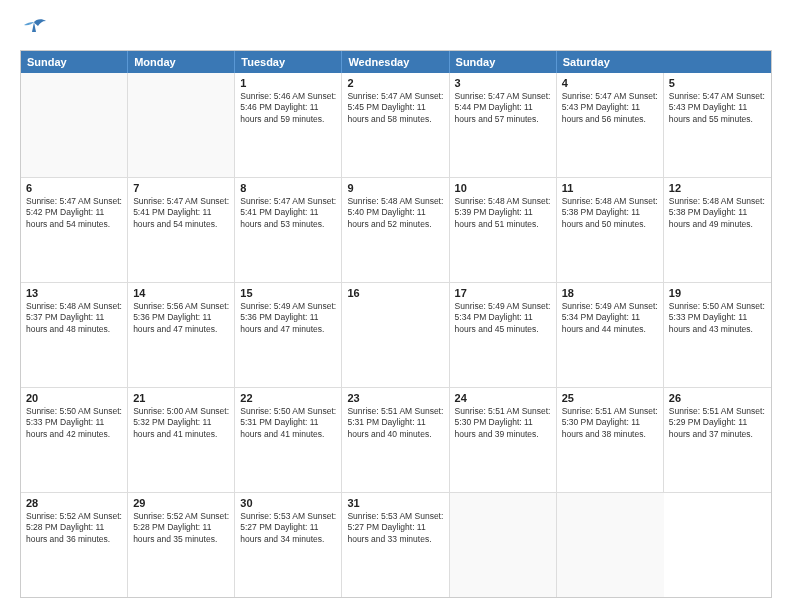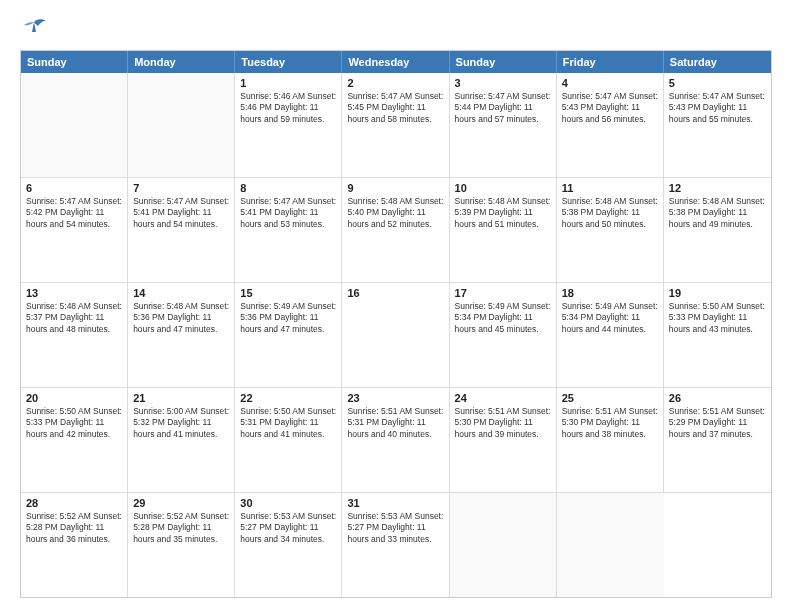--- a/index.html
+++ b/index.html
@@ -140,21 +140,20 @@
     </div>
   </div>
 
   <div class="calendar">
     <div class="cal-header">
     <div class="cal-header-cell">Sunday</div>
         <div class="cal-header-cell">Monday</div>
         <div class="cal-header-cell">Tuesday</div>
         <div class="cal-header-cell">Wednesday</div>
         <div class="cal-header-cell">Sunday</div>
-        <div class="cal-header-cell">Friday</div>
         <div class="cal-header-cell">Saturday</div>
       </div>
     <div class="cal-body">
     <div class="cal-row">
           <div class="cal-cell empty"></div>
           <div class="cal-cell empty"></div>
           <div class="cal-cell">
             <span class="day-num">1</span>
             <div class="cell-info">Sunrise: 5:46 AM
 Sunset: 5:46 PM
@@ -231,21 +230,21 @@
         </div>
         <div class="cal-row">
           <div class="cal-cell">
             <span class="day-num">13</span>
             <div class="cell-info">Sunrise: 5:48 AM
 Sunset: 5:37 PM
 Daylight: 11 hours and 48 minutes.</div>
           </div>
           <div class="cal-cell">
             <span class="day-num">14</span>
-            <div class="cell-info">Sunrise: 5:48 AM
+            <div class="cell-info">Sunrise: 5:56 AM
 Sunset: 5:36 PM
 Daylight: 11 hours and 47 minutes.</div>
           </div>
           <div class="cal-cell">
             <span class="day-num">15</span>
             <div class="cell-info">Sunrise: 5:49 AM
 Sunset: 5:36 PM
 Daylight: 11 hours and 47 minutes.</div>
           </div>
           <div class="cal-cell">

